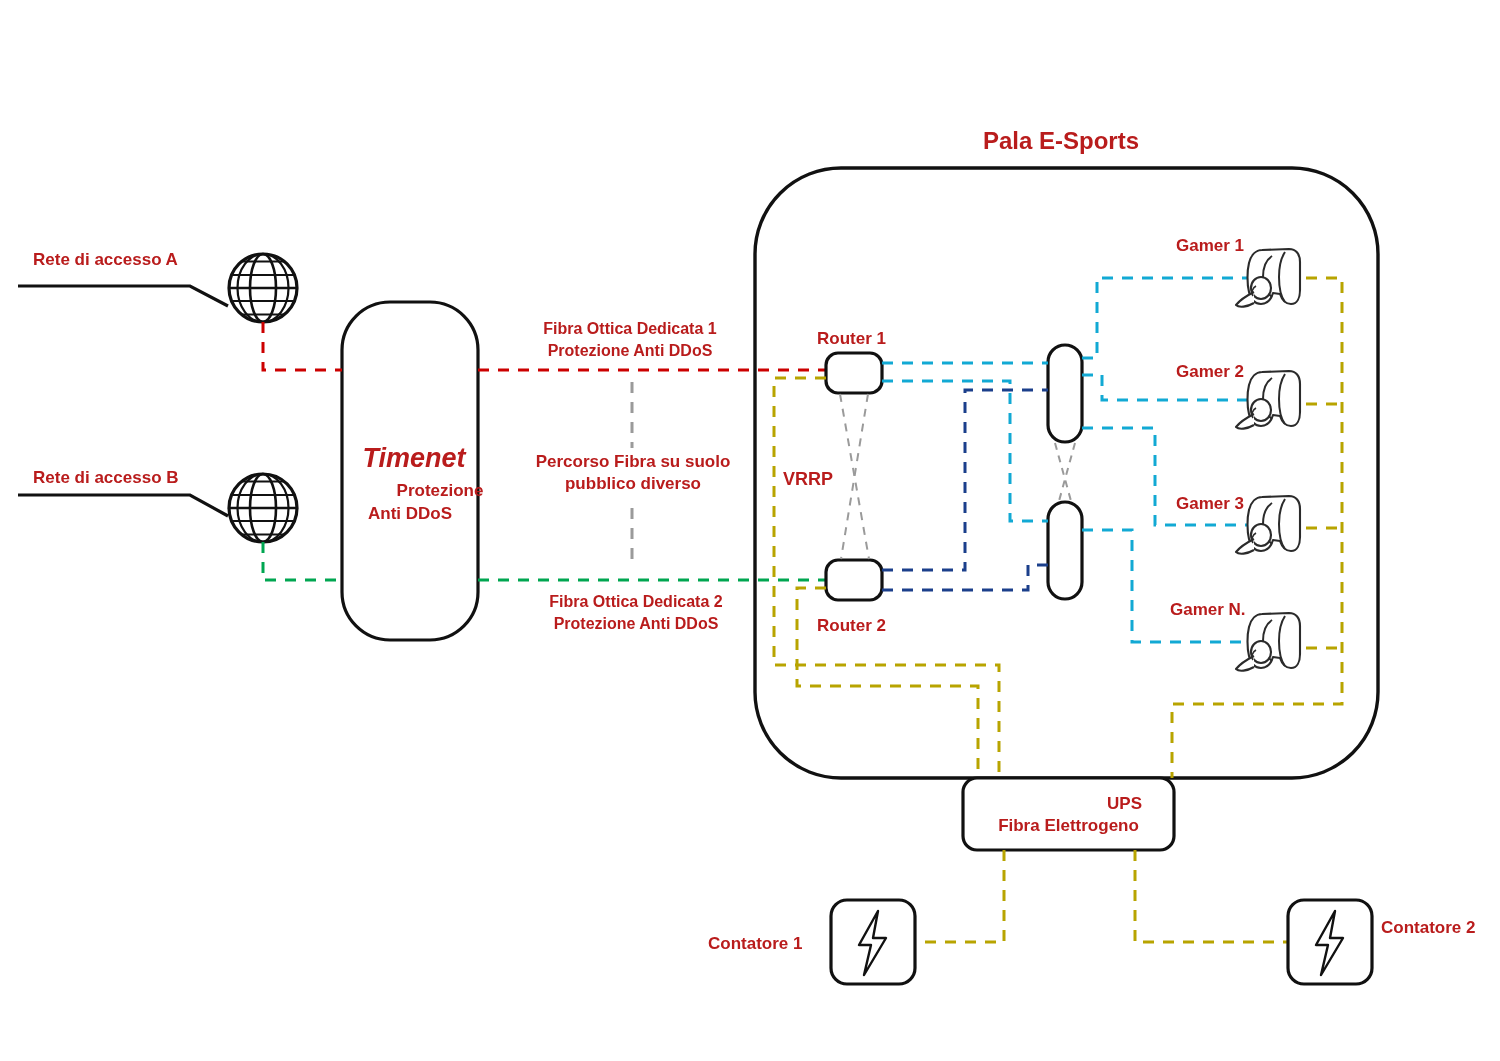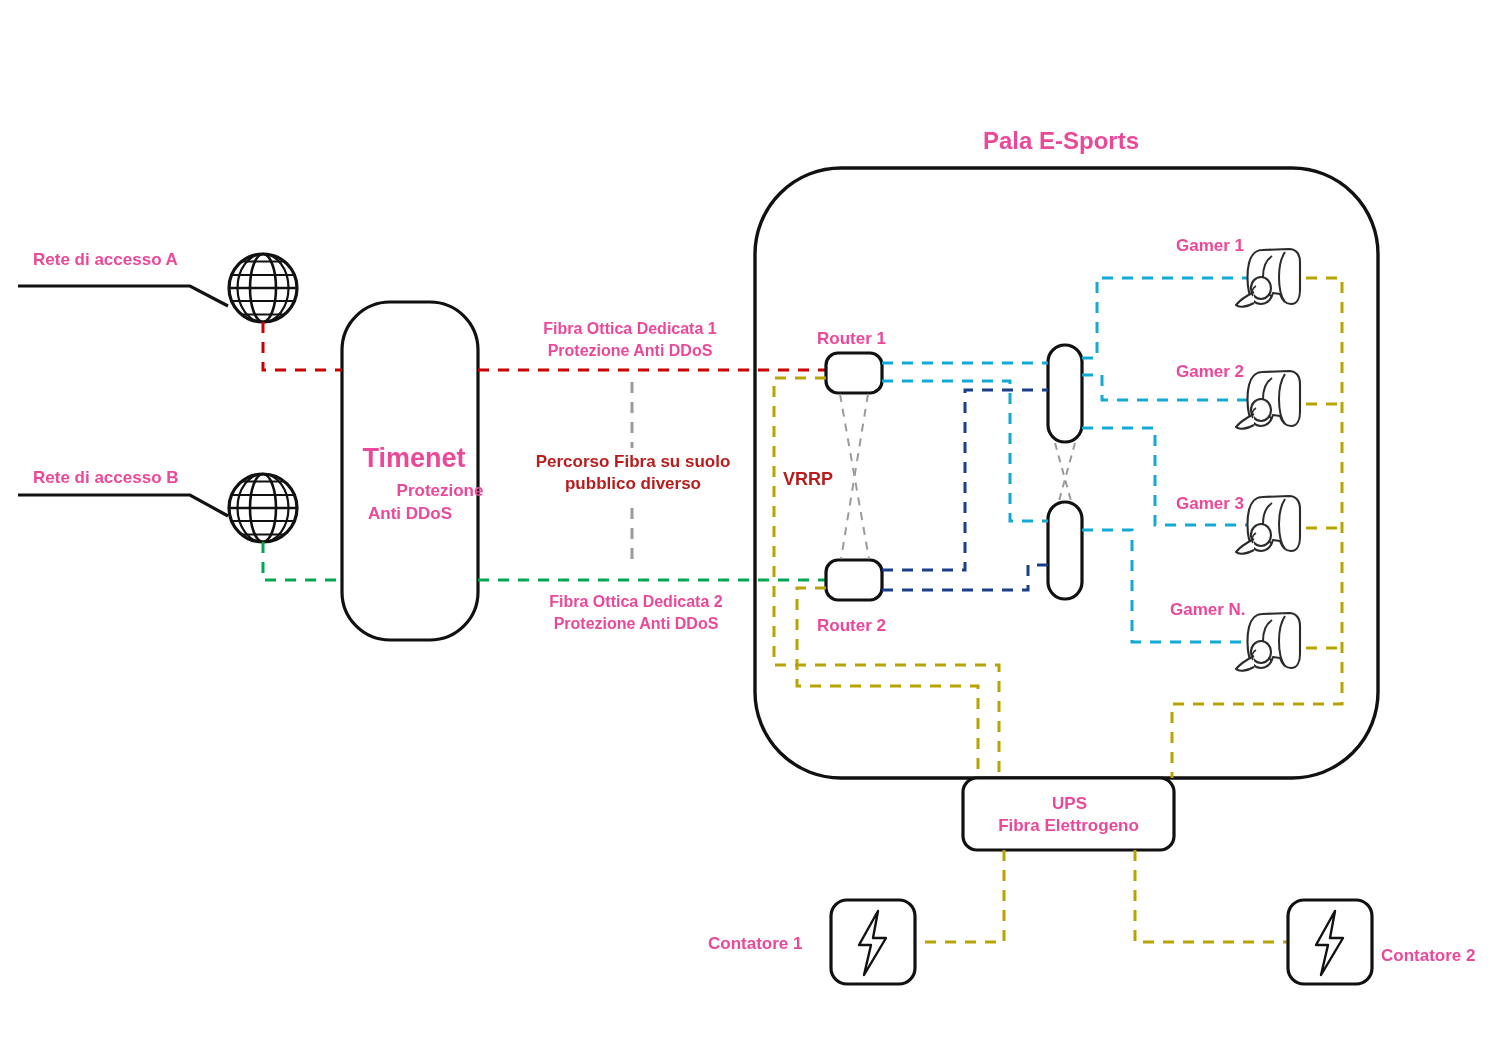--- a/index.html
+++ b/index.html
@@ -1,19 +1,19 @@
 <!DOCTYPE html>
 <html><head>
 <meta charset="utf-8">
 <style>
   html,body{margin:0;padding:0;background:#ffffff;}
   body{width:1500px;height:1061px;font-family:"Liberation Sans",sans-serif;overflow:hidden;}
   #stage{position:relative;width:1500px;height:1061px;background:#fff;}
   #svgroot{position:absolute;left:0;top:0;width:1500px;height:1061px;}
-  .lbl{position:absolute;font-family:"Liberation Sans",sans-serif;font-weight:bold;color:#ec4899;white-space:pre;line-height:1.22;}
+  .lbl{position:absolute;font-family:"Liberation Sans",sans-serif;font-weight:bold;color:#b91c1c;white-space:pre;line-height:1.22;}
   .lbl.ctr{text-align:center;}
   .lbl.grey{color:#b91c1c;}
   .t-title{font-size:24px;}
   .t-big{font-size:27px;}
   .t-node{font-size:17px;}
   .t-edge{font-size:16px;}
   .t-soft{font-size:17px;font-weight:bold;}
   .t-access{font-size:17px;}
   .t-vrrp{font-size:18px;}
 </style>
@@ -128,21 +128,21 @@
     <g transform="translate(1308,905)">
         <use href="#bolt-glyph"></use>
       </g>
   </svg>
 
   <div class="lbl t-title" style="left:983px;top:126px;">Pala E-Sports</div>
 
   <div class="lbl t-access" style="left:33px;top:250px;">Rete di accesso A</div>
   <div class="lbl t-access" style="left:33px;top:468px;">Rete di accesso B</div>
 
-  <div class="lbl ctr t-big" style="left:342px;top:442px;width:144px;">Timenet</div>
+  <div class="lbl ctr t-big" style="left:342px;top:442px;width:144px;font-style:italic;">Timenet</div>
   <div class="lbl ctr t-node" style="left:342px;top:481px;width:136px;margin-left:30px;">Protezione</div>
   <div class="lbl ctr t-node" style="left:342px;top:504px;width:136px;">Anti DDoS</div>
 
   <div class="lbl ctr t-edge" style="left:500px;top:319px;width:260px;">Fibra Ottica Dedicata 1</div>
   <div class="lbl ctr t-edge" style="left:500px;top:341px;width:260px;">Protezione Anti DDoS</div>
 
   <div class="lbl ctr t-edge" style="left:506px;top:592px;width:260px;">Fibra Ottica Dedicata 2</div>
   <div class="lbl ctr t-edge" style="left:506px;top:614px;width:260px;">Protezione Anti DDoS</div>
 
   <div class="lbl ctr t-soft grey" style="left:502px;top:452px;width:262px;">Percorso Fibra su suolo</div>
@@ -151,19 +151,19 @@
   <div class="lbl t-node" style="left:817px;top:329px;text-align:right;">Router 1</div>
   <div class="lbl t-node" style="left:817px;top:616px;">Router 2</div>
 
   <div class="lbl t-vrrp grey" style="left:783px;top:461px;margin-top:8px;">VRRP</div>
 
   <div class="lbl t-node" style="left:1176px;top:236px;">Gamer 1</div>
   <div class="lbl t-node" style="left:1176px;top:362px;">Gamer 2</div>
   <div class="lbl t-node" style="left:1176px;top:494px;">Gamer 3</div>
   <div class="lbl t-node" style="left:1170px;top:600px;">Gamer N.</div>
 
-  <div class="lbl ctr t-node" style="left:964px;top:794px;width:211px;">UPS</div>
+  <div class="lbl ctr t-node" style="left:1019px;top:794px;width:211px;">UPS</div>
   <div class="lbl ctr t-node" style="left:963px;top:816px;width:211px;">Fibra Elettrogeno</div>
 
   <div class="lbl t-node" style="left:708px;top:934px;">Contatore 1</div>
-  <div class="lbl t-node" style="left:1381px;top:946px;">Contatore 2</div>
+  <div class="lbl t-node" style="left:1381px;top:918px;">Contatore 2</div>
 
 </div>
 
 </body></html>

